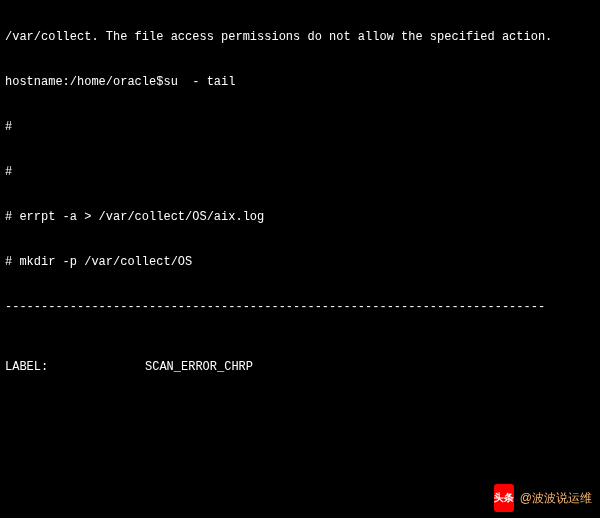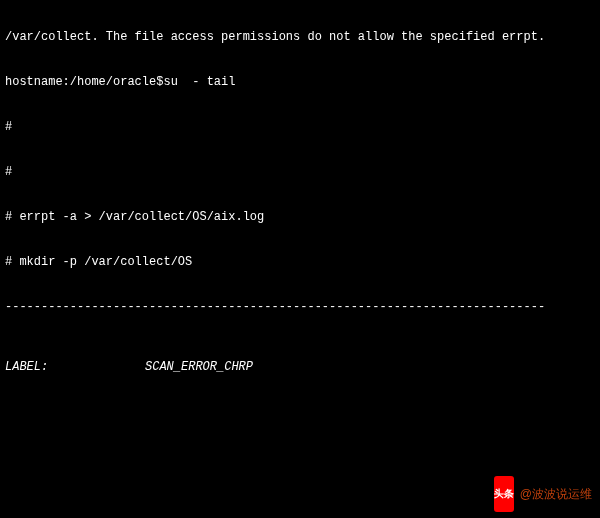--- a/index.html
+++ b/index.html
@@ -21,61 +21,60 @@
     }
     .terminal {
       white-space: pre;
     }
     .line {
       display: block;
       min-height: 15px;
     }
     .row {
       display: flex;
-      font-style: italic;
     }
     .label {
       width: 140px;
       display: inline-block;
     }
     .value {
       display: inline-block;
     }
     .watermark {
       position: absolute;
       bottom: 6px;
       right: 8px;
       display: flex;
       align-items: center;
       gap: 6px;
     }
     .watermark-logo {
       width: 20px;
-      height: 36px;
+      height: 28px;
       background: #ff0000;
       border-radius: 3px;
       position: relative;
       display: flex;
       align-items: center;
       justify-content: center;
       font-size: 10px;
       color: #fff;
       font-weight: bold;
     }
     .watermark-text {
-      color: #c2410c;
+      color: #fdba74;
       font-size: 12px;
       font-family: sans-serif;
     }
   </style>
 </head>
 <body>
 
 <div class="terminal">
-  <span class="line">/var/collect. The file access permissions do not allow the specified errpt.</span>
+  <span class="line">/var/collect. The file access permissions do not allow the specified action.</span>
   <span class="line">hostname:/home/oracle$su  - tail</span>
   <span class="line">#</span>
   <span class="line">#</span>
   <span class="line"># errpt -a &gt; /var/collect/OS/aix.log</span>
   <span class="line"># mkdir -p /var/collect/OS</span>
   <span class="line">---------------------------------------------------------------------------</span>
 
   <div class="row">
     <span class="label">LABEL:</span>
     <span class="value">SCAN_ERROR_CHRP</span>

